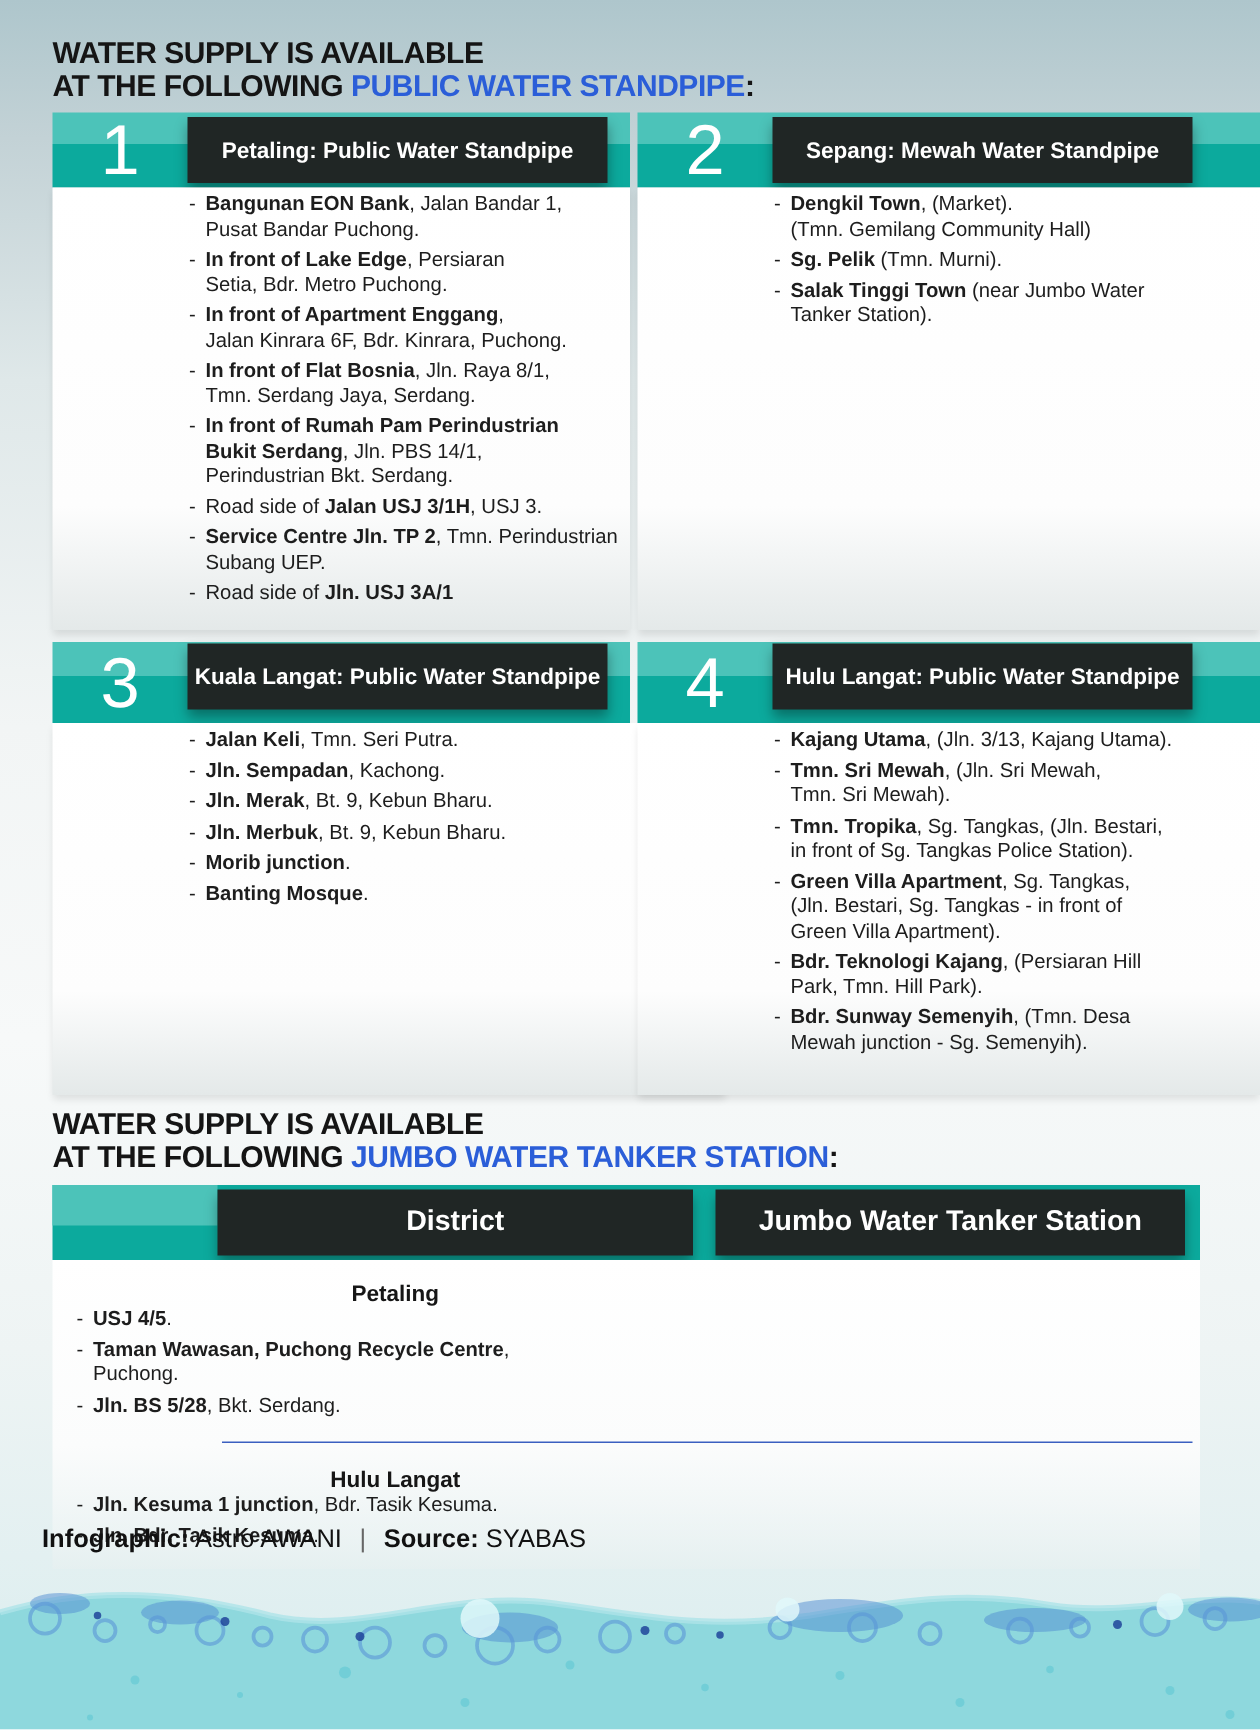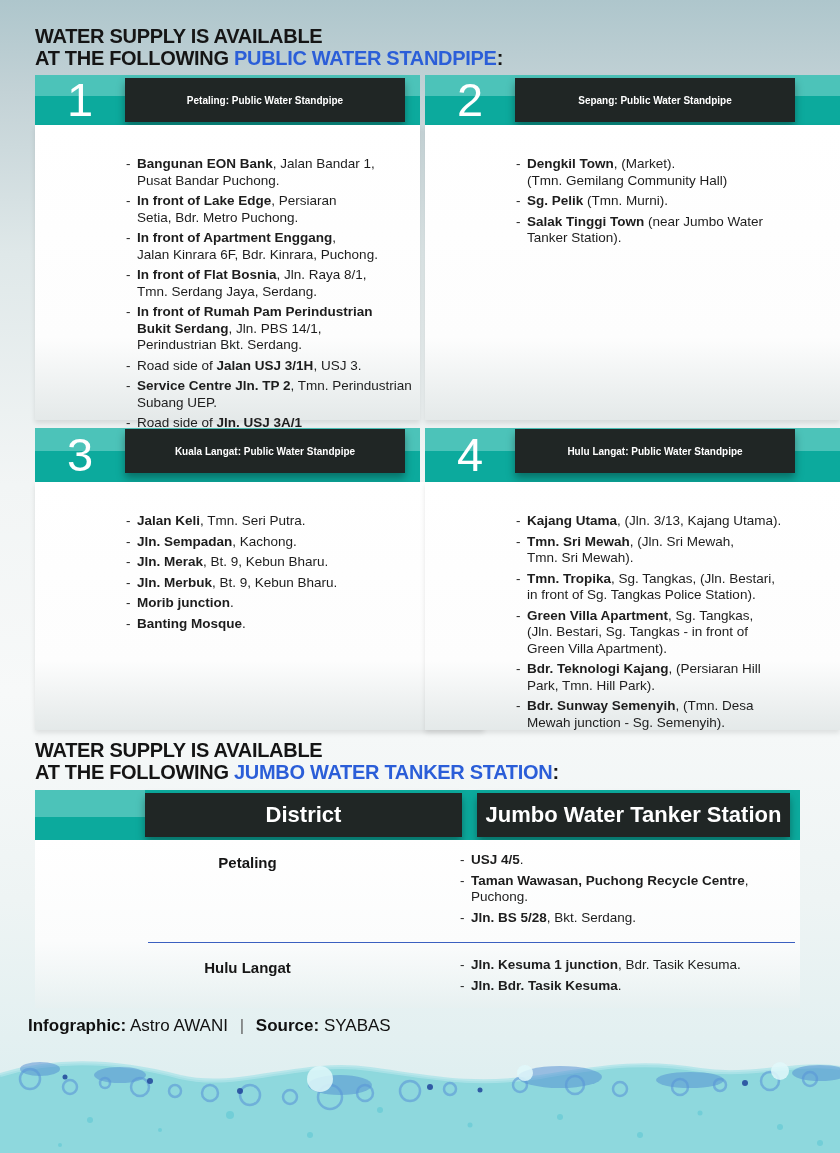--- a/index.html
+++ b/index.html
@@ -12,57 +12,57 @@
     color:#151515;letter-spacing:-0.3px;}
   .pgtitle .hl{color:var(--accent,#2b5ed8);}
   #title1{top:25px;} #title2{top:739px;}
 
   
   .panel-bar{position:absolute;height:50px;
     background:linear-gradient(180deg,var(--teal-light,#4cc3b9) 0%,var(--teal-light,#4cc3b9) 42%,var(--teal-dark,#0caa9d) 42%,var(--teal-dark,#0caa9d) 100%);}
   .panel-num{position:absolute;left:0;top:0;width:90px;text-align:center;color:#fff;
     font-size:47px;font-weight:200;line-height:50px;}
   .panel-label{position:absolute;left:90px;top:3px;width:280px;height:44px;
-    background:var(--hdr-dark,#202625);color:#fff;font-weight:bold;font-size:10px;
+    background:var(--hdr-dark,#202625);color:#fff;font-weight:bold;font-size:15px;
     display:flex;align-items:center;justify-content:center;text-align:center;
     box-shadow:0 5px 8px rgba(0,0,0,0.35);}
   #bar1{left:35px;top:75px;width:385px;}
   #bar2{left:425px;top:75px;width:415px;}
   #bar3{left:35px;top:428px;width:385px;height:54px;}
   #bar4{left:425px;top:428px;width:415px;height:54px;}
   #bar3 .panel-num,#bar4 .panel-num{line-height:54px;}
   #bar3 .panel-label,#bar4 .panel-label{top:1px;}
 
   .panel-body{position:absolute;background:linear-gradient(180deg,#ffffff 0%,#fdfdfd 72%,#e4e9e9 100%);
     box-shadow:0 3px 5px rgba(0,0,0,0.10);}
   #body1{left:35px;top:125px;width:385px;height:295px;}
   #body2{left:425px;top:125px;width:415px;height:295px;}
   #body3{left:35px;top:482px;width:449px;height:248px;}
   #body4{left:425px;top:482px;width:415px;height:248px;}
 
-  .loc-list{list-style:none;margin:0;padding:31px 0 0 91px;}
+  .loc-list{list-style:none;margin:0;padding:3px 0 0 91px;}
   .loc-item{position:relative;padding-left:11px;margin:0 -50px 4px 0;
     font-size:13.5px;line-height:16.5px;color:#1d1d1d;white-space:pre-line;}
   .loc-item::before{content:"- ";position:absolute;left:0;top:0;}
   .seg-b{font-weight:bold;}
   .seg-i{text-align:right;}
 
   
   .tbl-bar{position:absolute;left:35px;top:790px;width:765px;height:50px;
     background:var(--teal-dark,#0caa9d);}
   .tbl-bar::before{content:"";position:absolute;left:0;top:0;width:110px;height:27px;
     background:var(--teal-light,#4cc3b9);}
   .tbl-colhdr{position:absolute;top:3px;height:44px;background:var(--hdr-dark,#202625);
-    color:#fff;font-weight:bold;font-size:22px;display:flex;align-items:center;
+    color:#fff;font-weight:bold;font-size:19px;display:flex;align-items:center;
     justify-content:center;box-shadow:0 5px 8px rgba(0,0,0,0.35);}
   .tbl-col1{left:110px;width:317px;}
   .tbl-col2{left:442px;width:313px;}
   .tbl-body{position:absolute;left:35px;top:840px;width:765px;
     background:linear-gradient(180deg,#ffffff 0%,#fbfcfc 60%,rgba(232,240,240,0.55) 100%);}
-  .tbl-row{display:flex;padding:12px 0 10px 0;}
+  .tbl-row{display:flex;padding:12px 0 10px 16px;flex-direction:column;}
   .tbl-district{width:425px;text-align:center;font-weight:bold;font-size:15px;color:#161616;padding-top:2px;}
   .tbl-row .loc-list{padding:0;margin:0;flex:1;}
   .tbl-row .loc-item{margin-right:0;}
   .tbl-divider{border-top:1.5px solid var(--divider,#3b5fc0);margin:2px 5px 2px 113px;}
 
   .footer{position:absolute;left:28px;top:1016px;font-size:17px;color:#111;}
   .footer .fb{font-weight:bold;}
   .footer .fsep{color:#666;padding:0 7px;}
 
   .water{position:absolute;left:0;bottom:0;width:840px;height:118px;display:block;}
@@ -94,21 +94,21 @@
 Perindustrian Bkt. Serdang.</span></li>
       <li class="loc-item"><span class="seg-r">Road side of </span><span class="seg-b">Jalan USJ 3/1H</span><span class="seg-r">, USJ 3.</span></li>
       <li class="loc-item"><span class="seg-b">Service Centre Jln. TP 2</span><span class="seg-r">, Tmn. Perindustrian
 Subang UEP.</span></li>
       <li class="loc-item"><span class="seg-r">Road side of </span><span class="seg-b">Jln. USJ 3A/1</span></li>
     </ul>
 </div>
 
 <div class="panel-bar" id="bar2">
   <span class="panel-num">2</span>
-  <div class="panel-label">Sepang: Public Water Standpipe</div>
+  <div class="panel-label">Sepang: Mewah Water Standpipe</div>
 </div>
 <div class="panel-body" id="body2">
   <ul class="loc-list">
       <li class="loc-item"><span class="seg-b">Dengkil Town</span><span class="seg-r">, (Market).
 (Tmn. Gemilang Community Hall)</span></li>
       <li class="loc-item"><span class="seg-b">Sg. Pelik</span><span class="seg-r"> (Tmn. Murni).</span></li>
       <li class="loc-item"><span class="seg-b">Salak Tinggi Town</span><span class="seg-r"> (near Jumbo Water
 Tanker Station).</span></li>
     </ul>
 </div>

